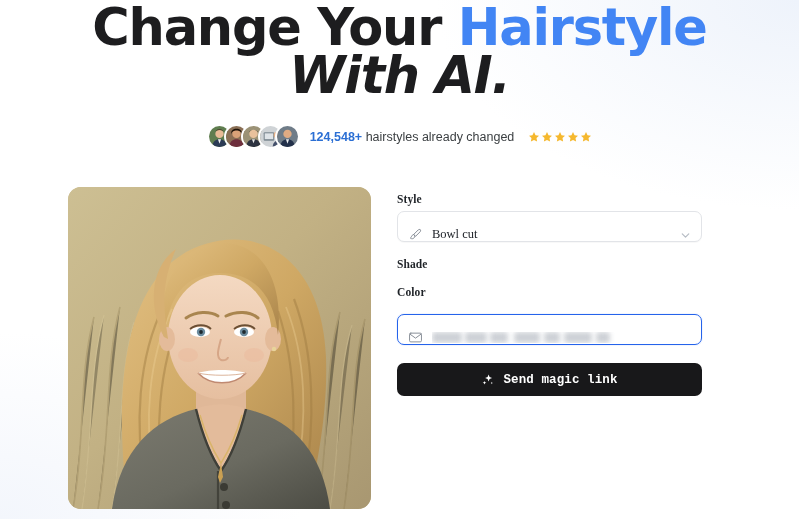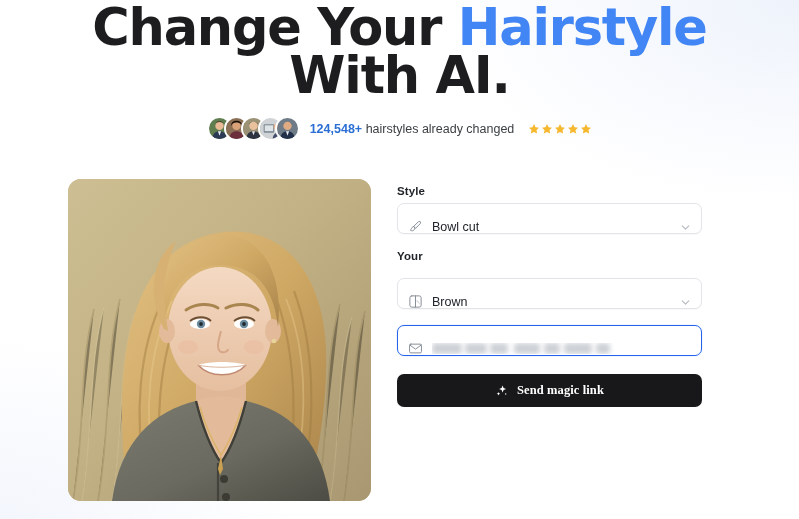--- a/index.html
+++ b/index.html
@@ -33,25 +33,25 @@
   }
   .hero-title {
     font-size: 51px;
     line-height: 48px;
     font-weight: 700;
     letter-spacing: -1.2px;
     color: #1d1d1f;
     font-family: "DejaVu Sans", sans-serif;
   }
   .hero-title .accent { color: #4285f4; }
-  .hero-line2 { display: block; }
+  .hero-line2 { display: block; font-style: italic; }
 
   
   .social {
-    margin-top: 16px;
+    margin-top: 24px;
     display: flex;
     align-items: center;
     justify-content: center;
     gap: 10px;
   }
   .avatars { display: flex; align-items: center; }
   .avatar {
     width: 25px;
     height: 25px;
     border-radius: 50%;
@@ -101,21 +101,21 @@
     background: #c9ba8f;
   }
   .photo-svg { display: block; width: 100%; height: 100%; }
 
   
   .form {
     flex: 1 1 auto;
     padding-top: 6px;
     max-width: 305px;
   }
-  .field { margin-bottom: 16px; }
+  .field { margin-bottom: 16px; font-family: Liberation Serif, serif; }
   .field.email-field { margin-bottom: 18px; }
   .field-label {
     display: block;
     font-size: 11.5px;
     font-weight: 700;
     color: #1f2328;
     margin-bottom: 6px;
     letter-spacing: 0.1px;
   }
   .control {
@@ -184,21 +184,21 @@
   
   .submit-btn {
     width: 100%;
     height: 33px;
     border: none;
     border-radius: 7px;
     background: #18181a;
     color: #ffffff;
     font-size: 12.5px;
     font-weight: 600;
-    font-family: Liberation Serif, serif;
+    font-family: Liberation Mono, monospace;
     display: flex;
     align-items: center;
     justify-content: center;
     gap: 8px;
     cursor: pointer;
     letter-spacing: 0.1px;
   }
   .sparkle-icon { width: 14px; height: 14px; display: block; }
 </style>
 </head>
@@ -406,39 +406,25 @@
           <span class="control-value">Bowl cut</span>
           <span class="chevron">
             <svg viewBox="0 0 24 24" fill="none" stroke="currentColor" stroke-width="2.2" stroke-linecap="round" stroke-linejoin="round">
                 <polyline points="6 9 12 15 18 9"></polyline>
               </svg>
           </span>
         </div>
       </div>
 
       <div class="field">
-        <label class="field-label">Your</label>
+        <label class="field-label">Shade</label>
       </div>
 
       <div class="field">
-        <div class="control">
-          <span class="control-icon">
-            <svg viewBox="0 0 24 24" fill="none" stroke="currentColor" stroke-width="1.6" stroke-linecap="round" stroke-linejoin="round">
-              <rect x="3" y="3" width="18" height="18" rx="3"></rect>
-              <path d="M12 3v18"></path>
-              <path d="M12 10c4 0 7 3 7 7" fill="currentColor" opacity="0.35" stroke="none"></path>
-            </svg>
-          </span>
-          <span class="control-value">Brown</span>
-          <span class="chevron">
-            <svg viewBox="0 0 24 24" fill="none" stroke="currentColor" stroke-width="2.2" stroke-linecap="round" stroke-linejoin="round">
-                <polyline points="6 9 12 15 18 9"></polyline>
-              </svg>
-          </span>
-        </div>
+        <label class="field-label">Color</label>
       </div>
 
       <div class="field email-field">
         <div class="control focused">
           <span class="control-icon">
             <svg viewBox="0 0 24 24" fill="none" stroke="currentColor" stroke-width="1.6" stroke-linecap="round" stroke-linejoin="round">
               <rect x="2.5" y="5" width="19" height="14" rx="2"></rect>
               <path d="M3 6.5l9 6.5 9-6.5"></path>
             </svg>
           </span>

